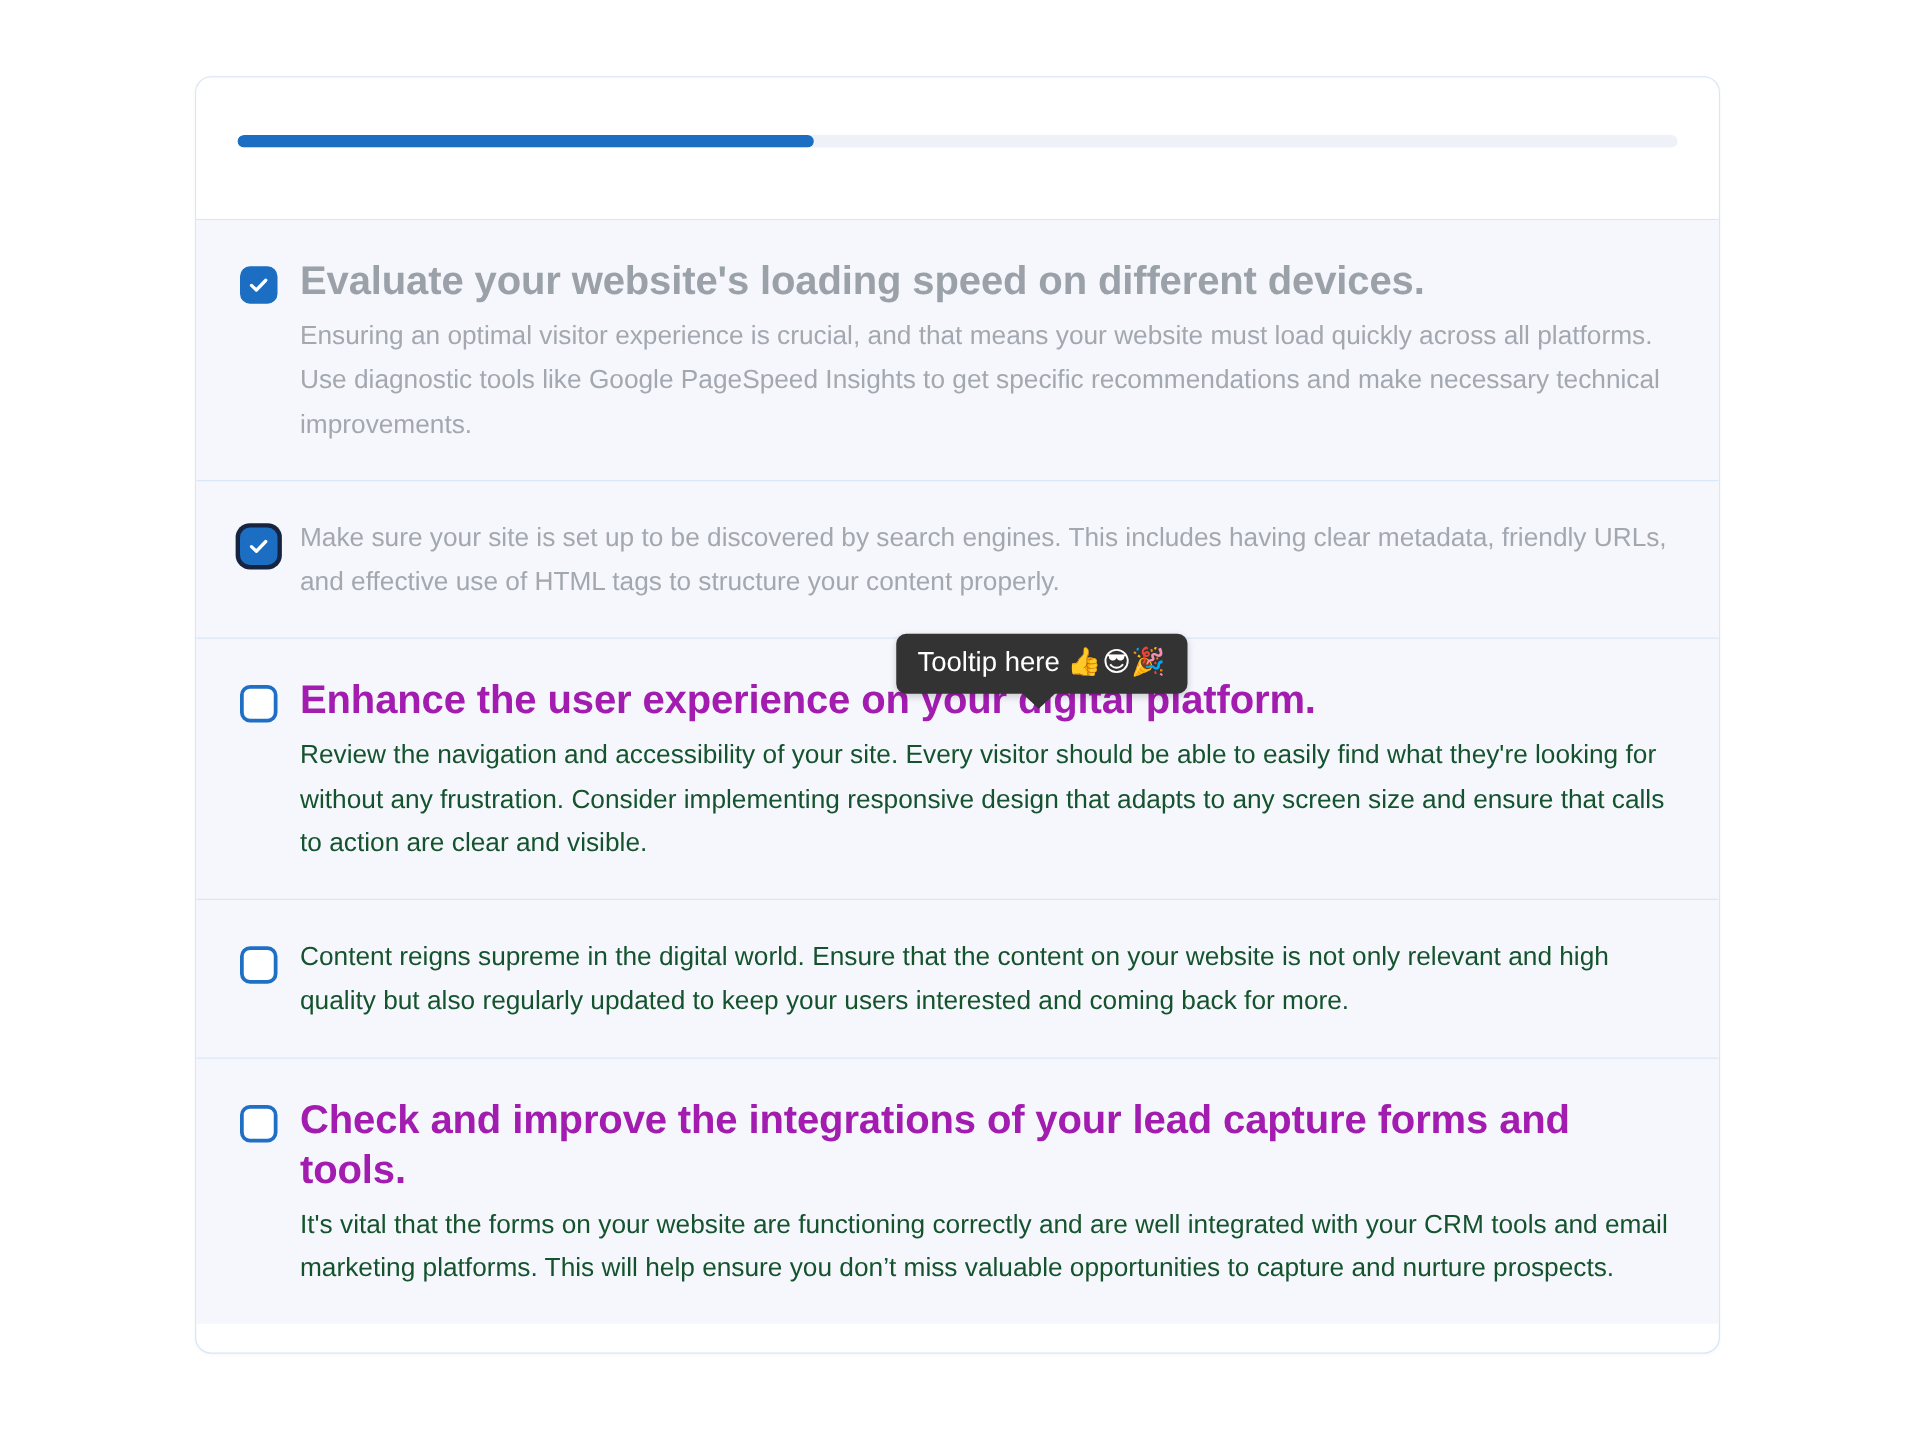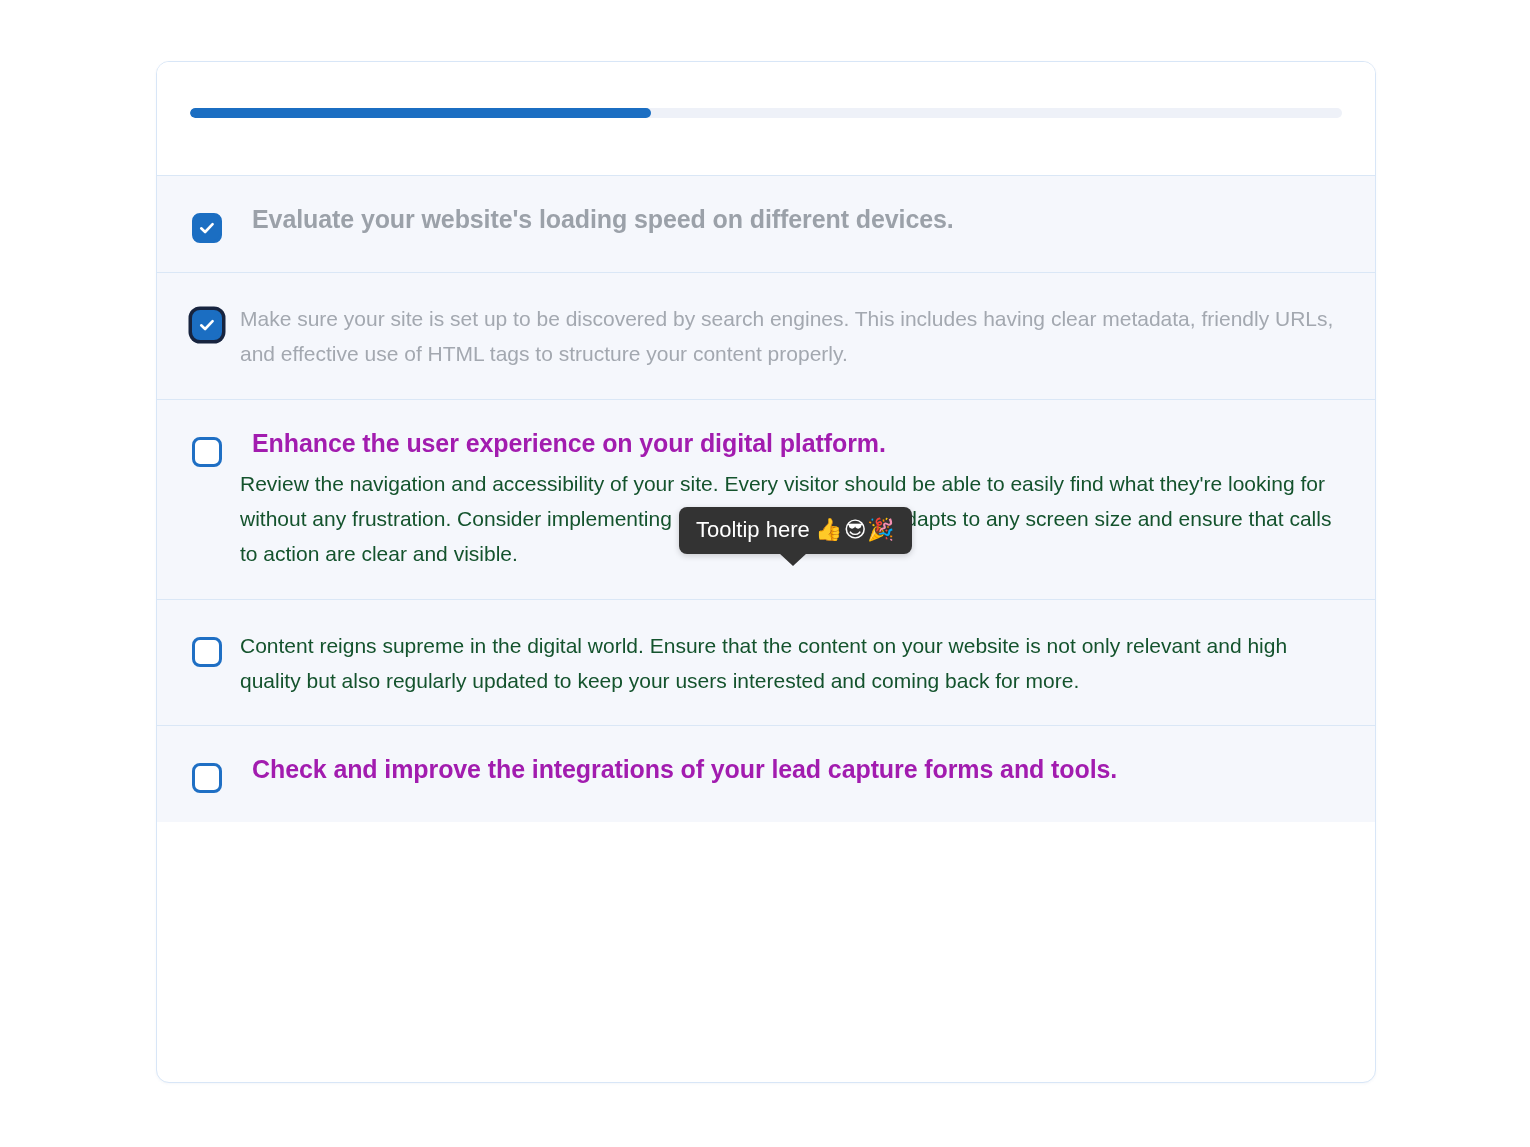--- a/index.html
+++ b/index.html
@@ -122,44 +122,44 @@
   }
 
   
   .item-body {
     flex: 1 1 auto;
     min-width: 0;
     padding-top: 0;
   }
 
   .item-title {
-    font-size: 25px;
+    font-size: 32px;
     font-weight: bold;
     line-height: 1.25;
     letter-spacing: -0.1px;
-    margin: 0 0 7px 12px;
+    margin: 0 0 7px 0;
   }
 
   .item-title.done { color: #9ba1a9; }
   .item-title.todo { color: #a21caf; }
 
   .item-desc {
     font-size: 21px;
     line-height: 1.68;
     margin: 0;
     max-width: 1105px;
   }
 
   .item-desc.done { color: #a3a8b0; }
   .item-desc.todo { color: #14532d; }
 
   
   .tooltip {
     position: absolute;
-    left: 679px;
+    left: 717px;
     top: 507px;
     background: #333333;
     color: #ffffff;
     border-radius: 8px;
     padding: 10px 17px 11px 17px;
     font-size: 22px;
     line-height: 1.2;
     white-space: nowrap;
     z-index: 40;
     box-shadow: 0 2px 6px rgba(0,0,0,0.18);
@@ -198,20 +198,21 @@
         <div class="list-item">
           <div class="cb-wrap">
             <div class="cb checked">
               <svg class="tick" viewBox="0 0 16 16" aria-hidden="true">
                 <path d="M2.2 8.3 L6.1 12.0 L13.6 4.2" fill="none" stroke="#ffffff" stroke-width="2.6" stroke-linecap="round" stroke-linejoin="round"></path>
               </svg>
             </div>
           </div>
           <div class="item-body">
             <div class="item-title done">Evaluate your website's loading speed on different devices.</div>
+            <div class="item-desc done">Ensuring an optimal visitor experience is crucial, and that means your website must load quickly across all platforms. Use diagnostic tools like Google PageSpeed Insights to get specific recommendations and make necessary technical improvements.</div>
           </div>
         </div>
         <div class="list-item">
           <div class="cb-wrap">
             <div class="cb checked focused">
               <svg class="tick" viewBox="0 0 16 16" aria-hidden="true">
                 <path d="M2.2 8.3 L6.1 12.0 L13.6 4.2" fill="none" stroke="#ffffff" stroke-width="2.6" stroke-linecap="round" stroke-linejoin="round"></path>
               </svg>
             </div>
           </div>
@@ -235,20 +236,21 @@
           <div class="item-body">
             <div class="item-desc todo">Content reigns supreme in the digital world. Ensure that the content on your website is not only relevant and high quality but also regularly updated to keep your users interested and coming back for more.</div>
           </div>
         </div>
         <div class="list-item">
           <div class="cb-wrap">
             <div class="cb unchecked"></div>
           </div>
           <div class="item-body">
             <div class="item-title todo">Check and improve the integrations of your lead capture forms and tools.</div>
+            <div class="item-desc todo">It's vital that the forms on your website are functioning correctly and are well integrated with your CRM tools and email marketing platforms. This will help ensure you don’t miss valuable opportunities to capture and nurture prospects.</div>
           </div>
         </div>
       </div>
 
   </div>
 
   <div class="tooltip" style="background: rgb(51, 51, 51);">
     <span>Tooltip here </span><span class="emoji">👍😎🎉</span>
     <span class="tip-arrow"></span>
   </div>

